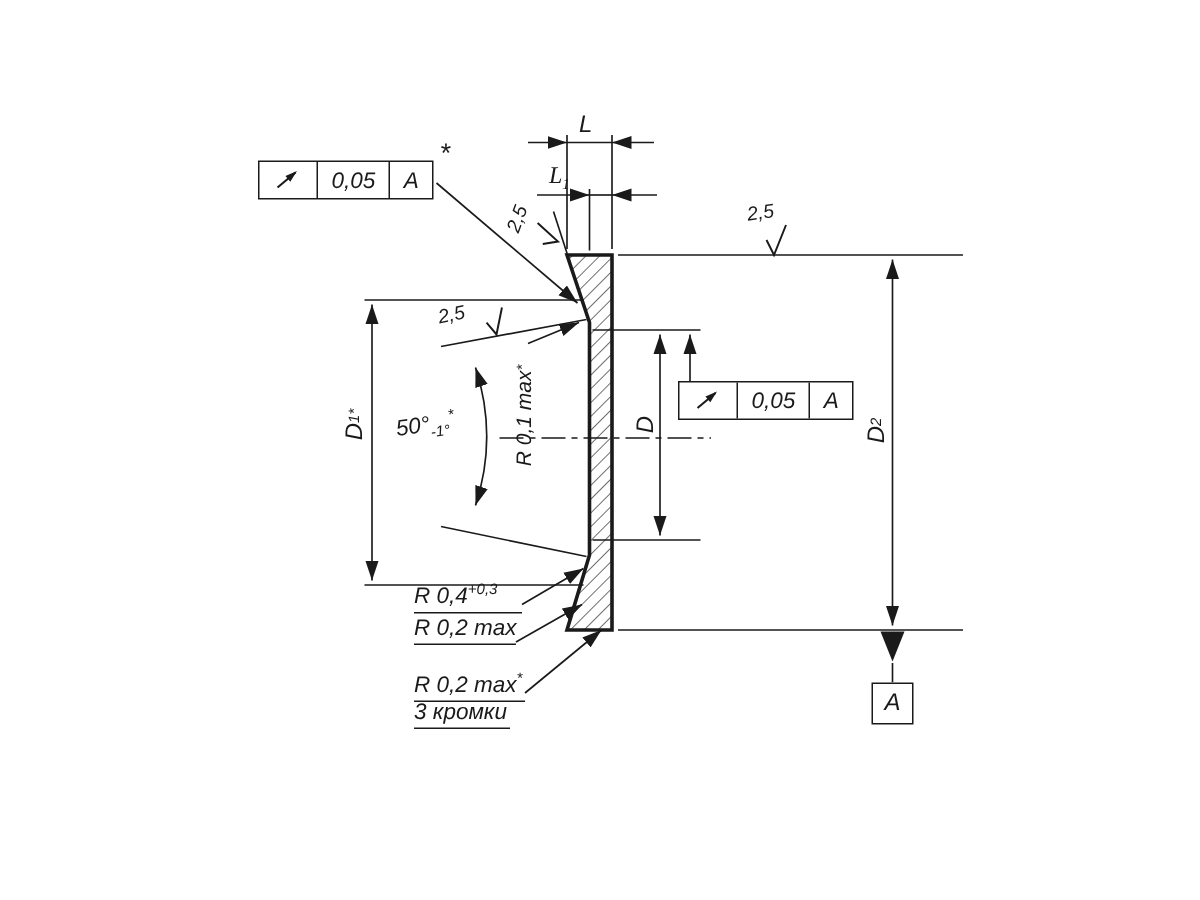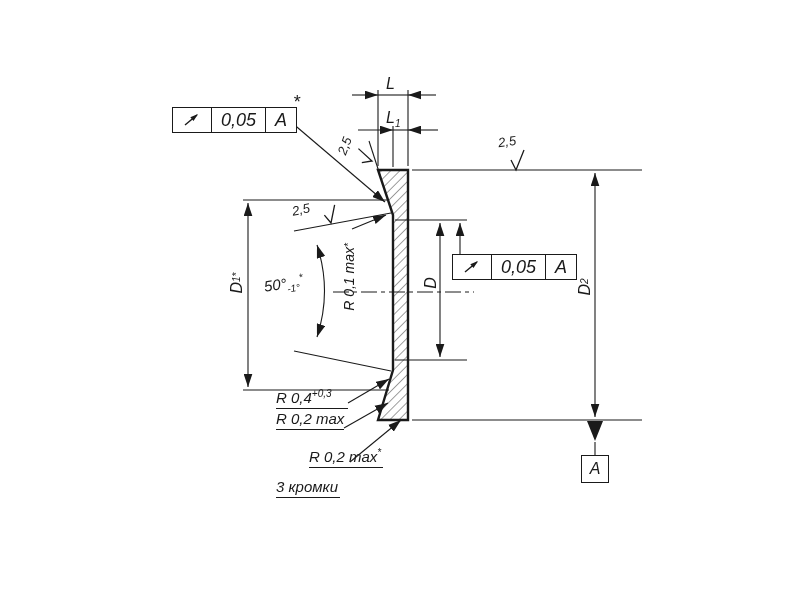--- a/index.html
+++ b/index.html
@@ -16,21 +16,21 @@
   .lbl sup{font-size:10px;font-style:italic;}
   .rot{transform:rotate(-90deg);transform-origin:center;display:flex;
        align-items:center;justify-content:center;}
   .ul{border-bottom:1.4px solid #1a1a1a;padding-bottom:1px;}
   .fcf{
     position:absolute;display:flex;height:26px;border:1.6px solid #1a1a1a;
     background:#fff;box-sizing:border-box;align-items:stretch;
   }
   .fcf .cell{
     display:flex;align-items:center;justify-content:center;
-    border-right:1.6px solid #1a1a1a;padding:0 9px;font-style:italic;font-size:18px;
+    border-right:1.6px solid #1a1a1a;padding:0 9px;font-style:italic;font-size:15px;
   }
   .fcf .cell:last-child{border-right:none;}
   .datumbox{
     position:absolute;width:28px;height:28px;border:1.6px solid #1a1a1a;
     display:flex;align-items:center;justify-content:center;
     font-style:italic;font-size:16px;background:#fff;box-sizing:border-box;
   }
   .star{position:absolute;font-size:18px;font-style:italic;}
 </style>
 </head>
@@ -135,21 +135,21 @@
       </svg>
     </div>
     <div class="cell">0,05</div>
     <div class="cell">A</div>
   </div>
 
   <div class="lbl" style="left:386px;top:75px;font-size:16px;">
     <span>L</span>
   </div>
 
-  <div class="lbl" style="left:386px;top:109px;font-size:16px;">
+  <div class="lbl" style="left:366px;top:109px;font-size:16px;font-family:Liberation Serif, serif;">
     <span>L</span><sub>1</sub>
   </div>
 
   <div class="lbl rot" style="left:214px;top:274px;width:46px;height:18px;font-size:16px;">
     <span>D</span>
       <sub>1</sub>
       <sup>*</sup>
   </div>
 
   <div class="lbl rot" style="left:421px;top:275px;width:20px;height:16px;font-size:16px;">
@@ -175,20 +175,20 @@
   </div>
 
   <div class="lbl ul" style="left:276px;top:385px;min-width:72px;">
     <span>R 0,4</span><sup>+0,3</sup>
   </div>
 
   <div class="lbl ul" style="left:276px;top:410px;min-width:68px;">
     <span>R 0,2 max</span>
   </div>
 
-  <div class="lbl ul" style="left:276px;top:444px;min-width:74px;margin-left:33px;">
+  <div class="lbl ul" style="left:276px;top:444px;min-width:74px;">
     <span>R 0,2 max</span><sup>*</sup>
   </div>
-  <div class="lbl ul" style="left:276px;top:466px;min-width:64px;margin-top:12px;">3 кромки</div>
+  <div class="lbl ul" style="left:276px;top:466px;min-width:64px;">3 кромки</div>
 
   <div class="datumbox" style="left:581px;top:455px;">A</div>
 
 </div>
 
 </body></html>

